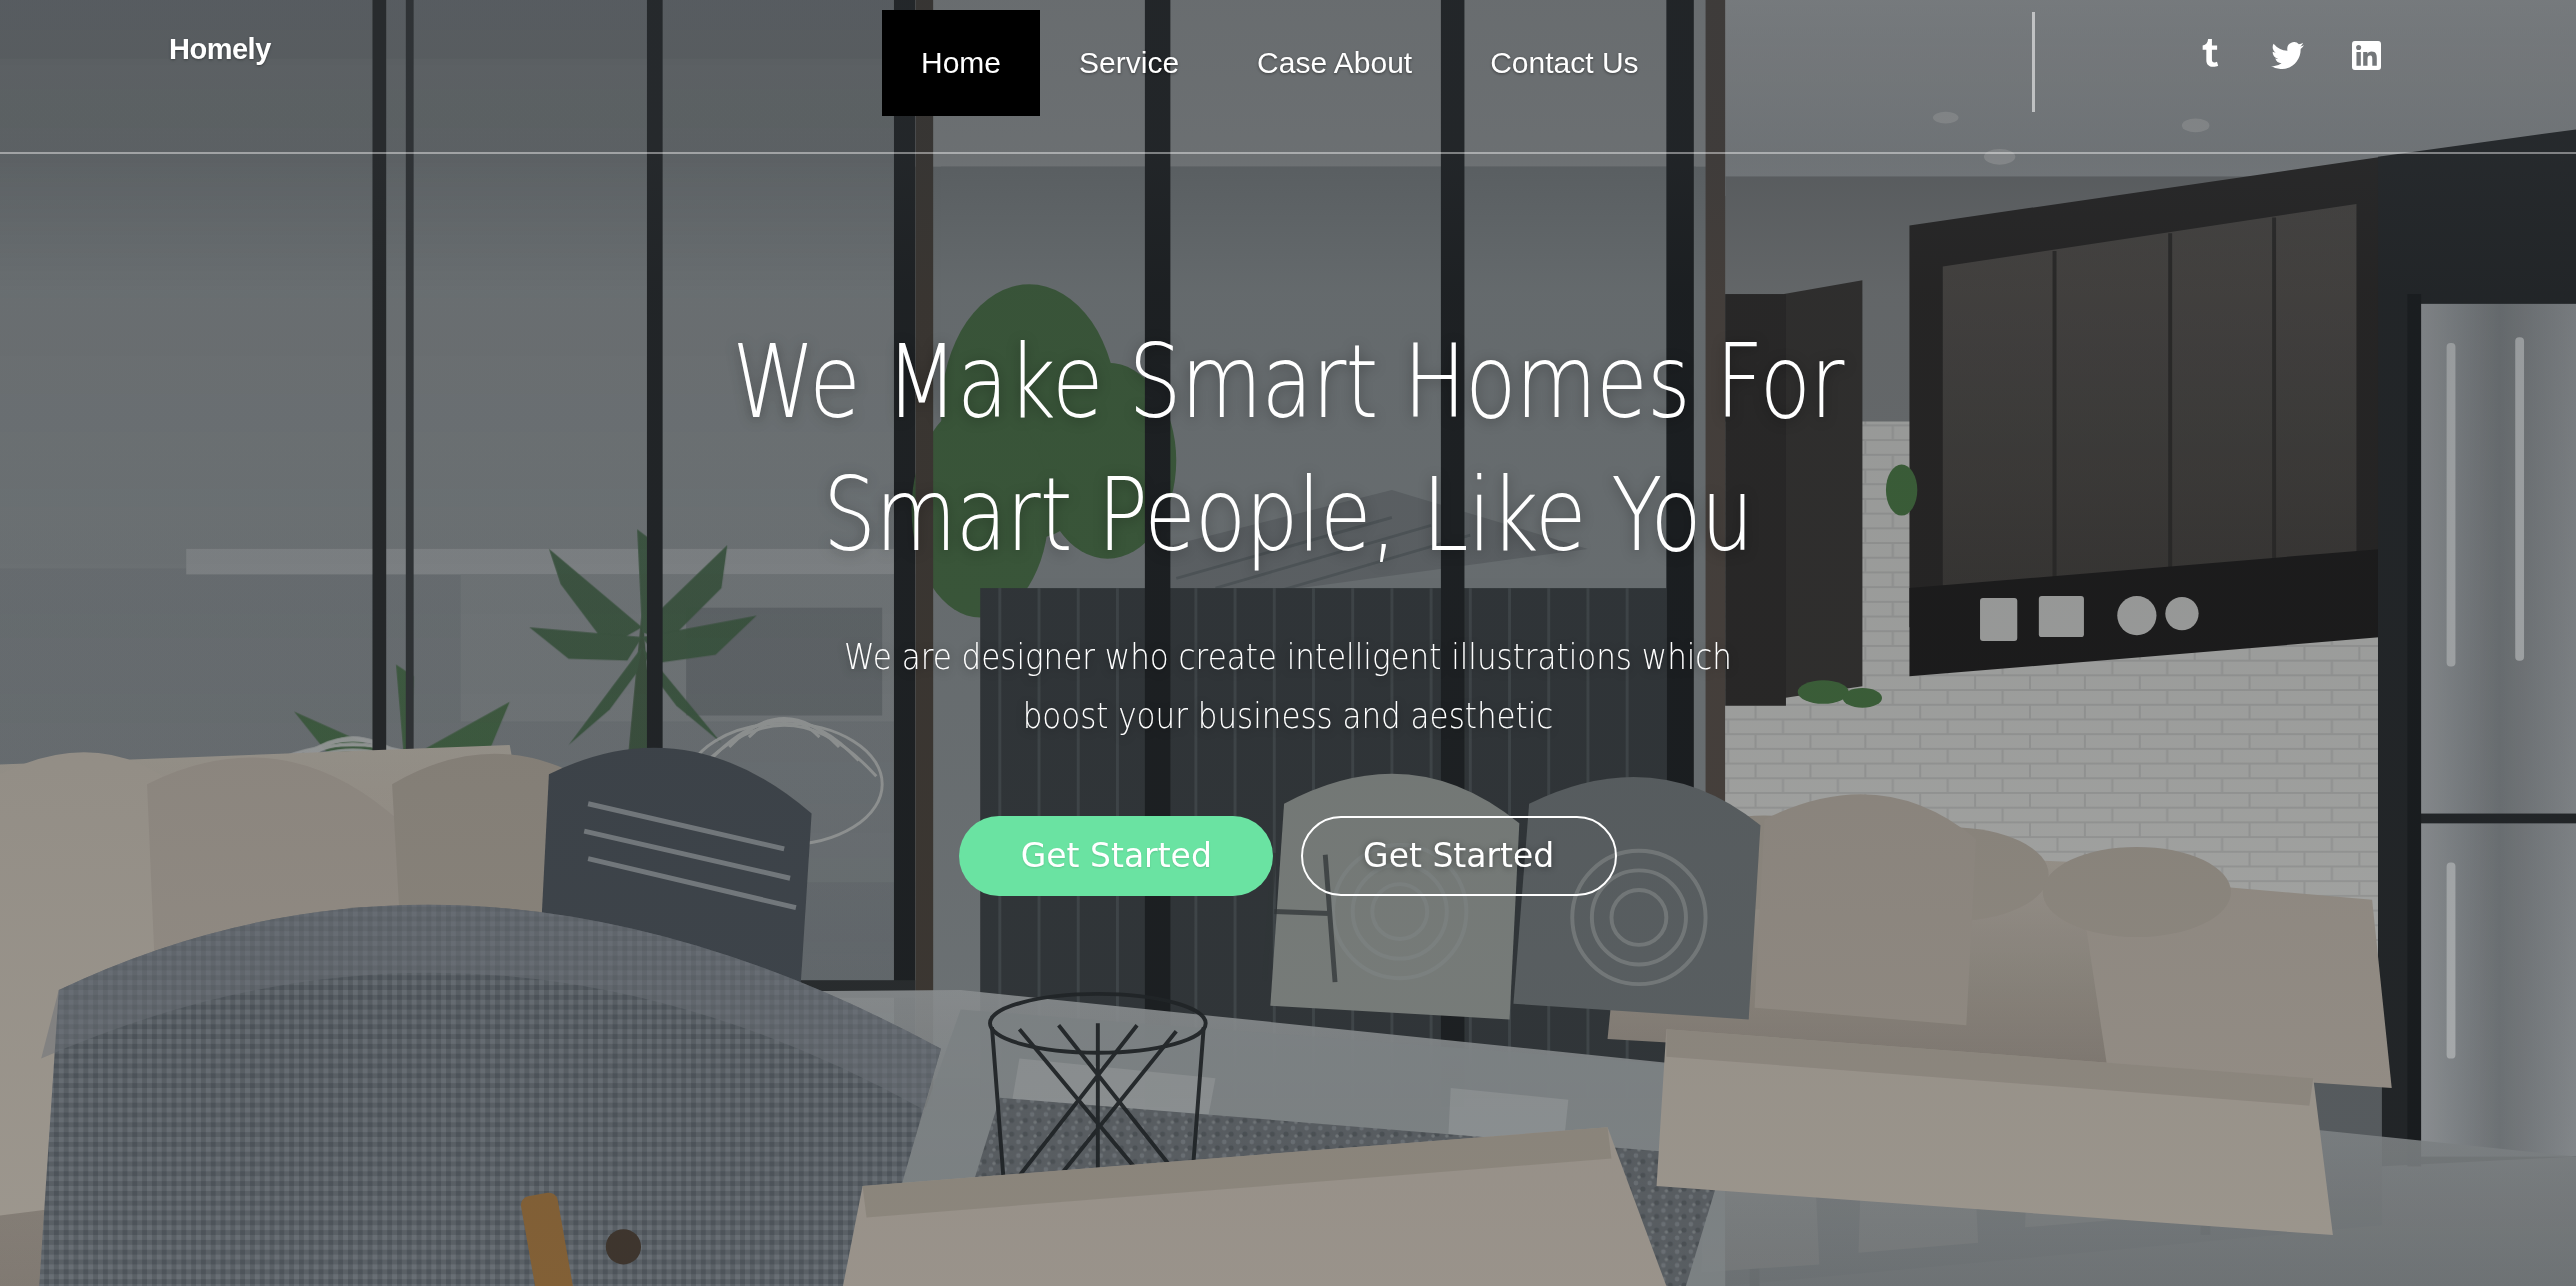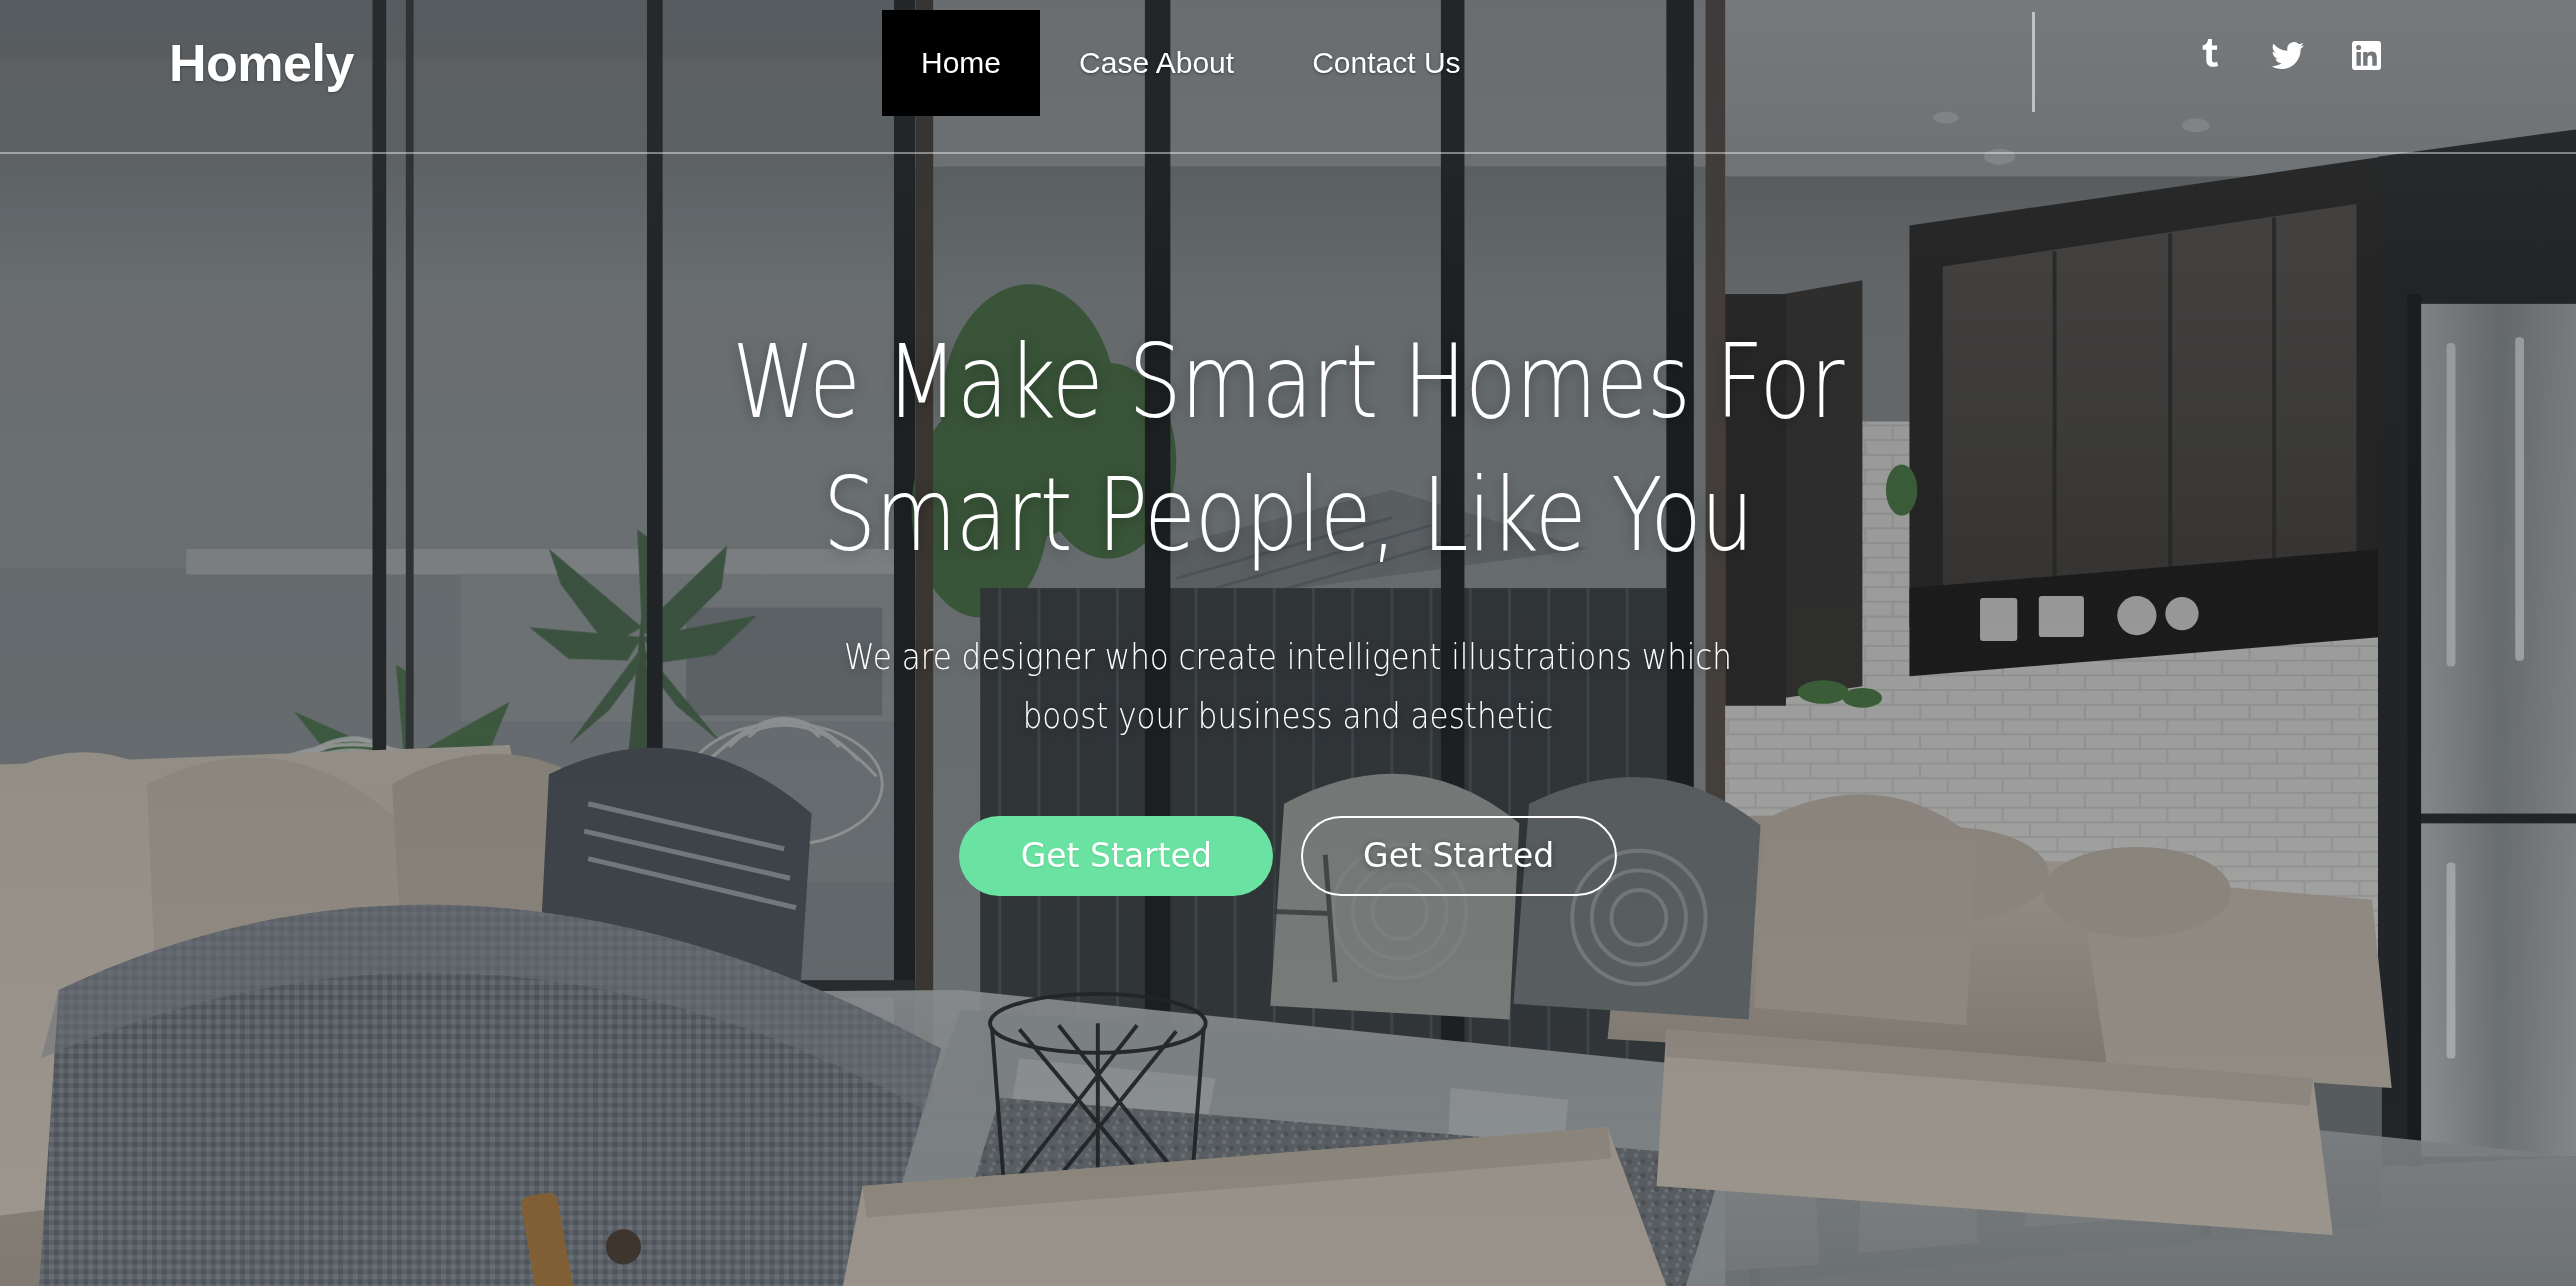--- a/index.html
+++ b/index.html
@@ -49,21 +49,21 @@
     width:2576px; height:2px;
     background:rgba(255,255,255,0.42);
     z-index:6;
     pointer-events:none;
   }
 
   .brand {
     position:absolute;
     left:169px; top:33px;
     color:#ffffff;
-    font-size:52px;
+    font-size:29px;
     font-weight:bold;
     letter-spacing:-0.5px;
     font-family:"Liberation Sans", sans-serif;
     text-shadow:0 1px 2.9px rgba(0,0,0,0.35);
     user-select:none;
   }
 
   
   .main-nav {
     position:absolute;
@@ -490,20 +490,23 @@
 
   <header class="site-header">
 
     <div class="brand">Homely</div>
 
     <nav class="main-nav">
       <div class="nav-item is-active">
         <span>Home</span>
       </div>
       <div class="nav-item">
+        <span>Service</span>
+      </div>
+      <div class="nav-item">
         <span>Case About</span>
       </div>
       <div class="nav-item">
         <span>Contact Us</span>
       </div>
     </nav>
 
     <div class="nav-divider"></div>
 
     <div class="social-links">

